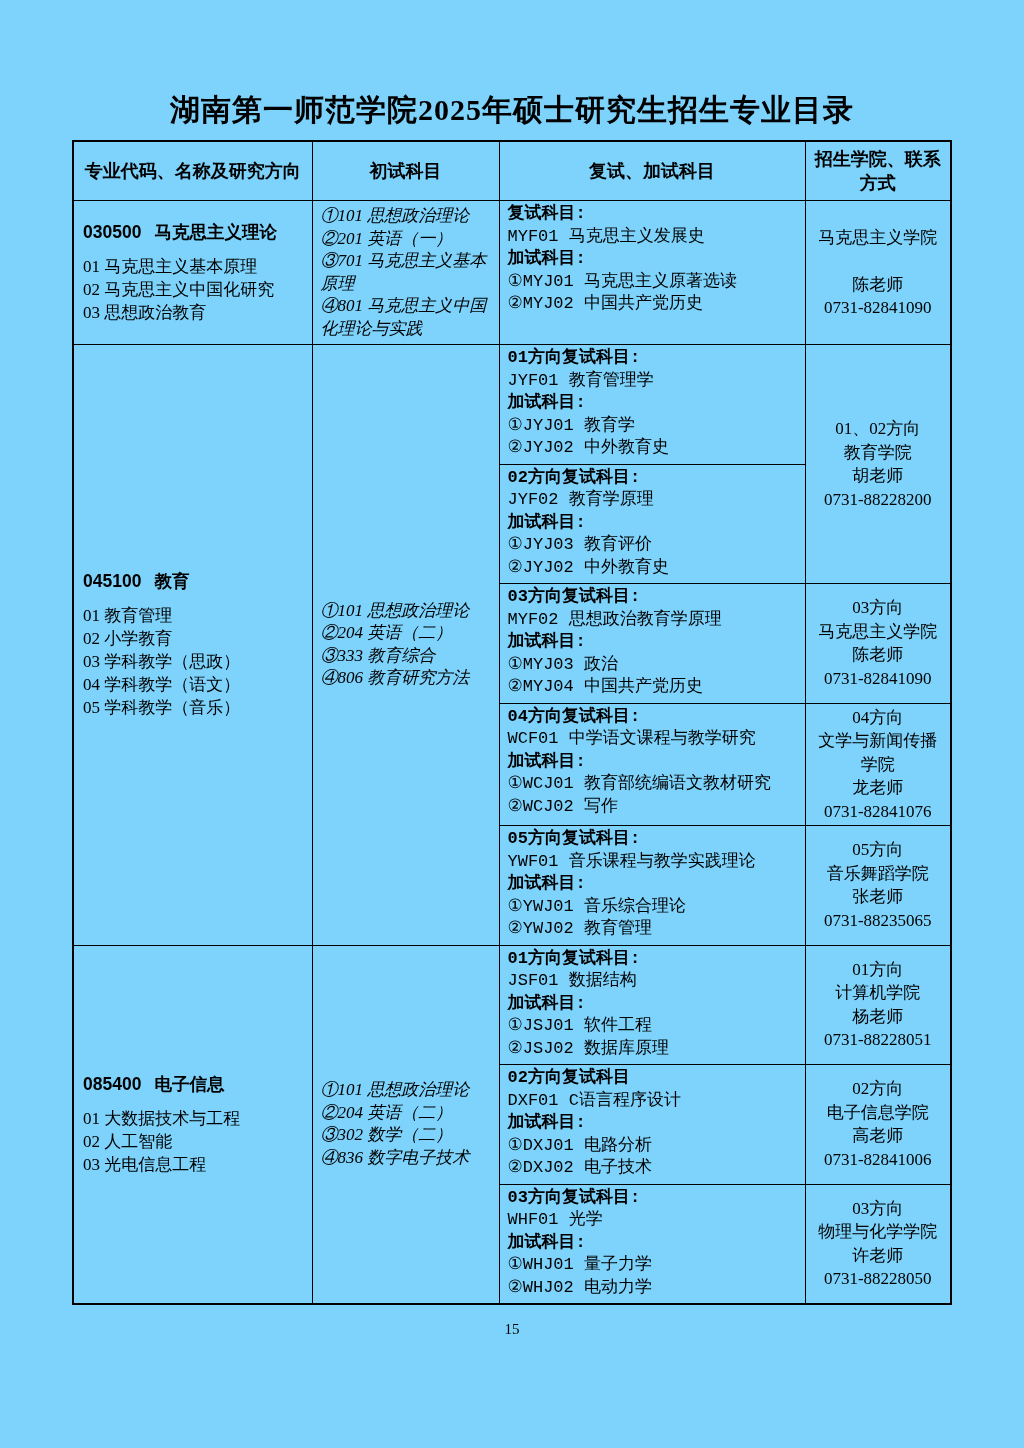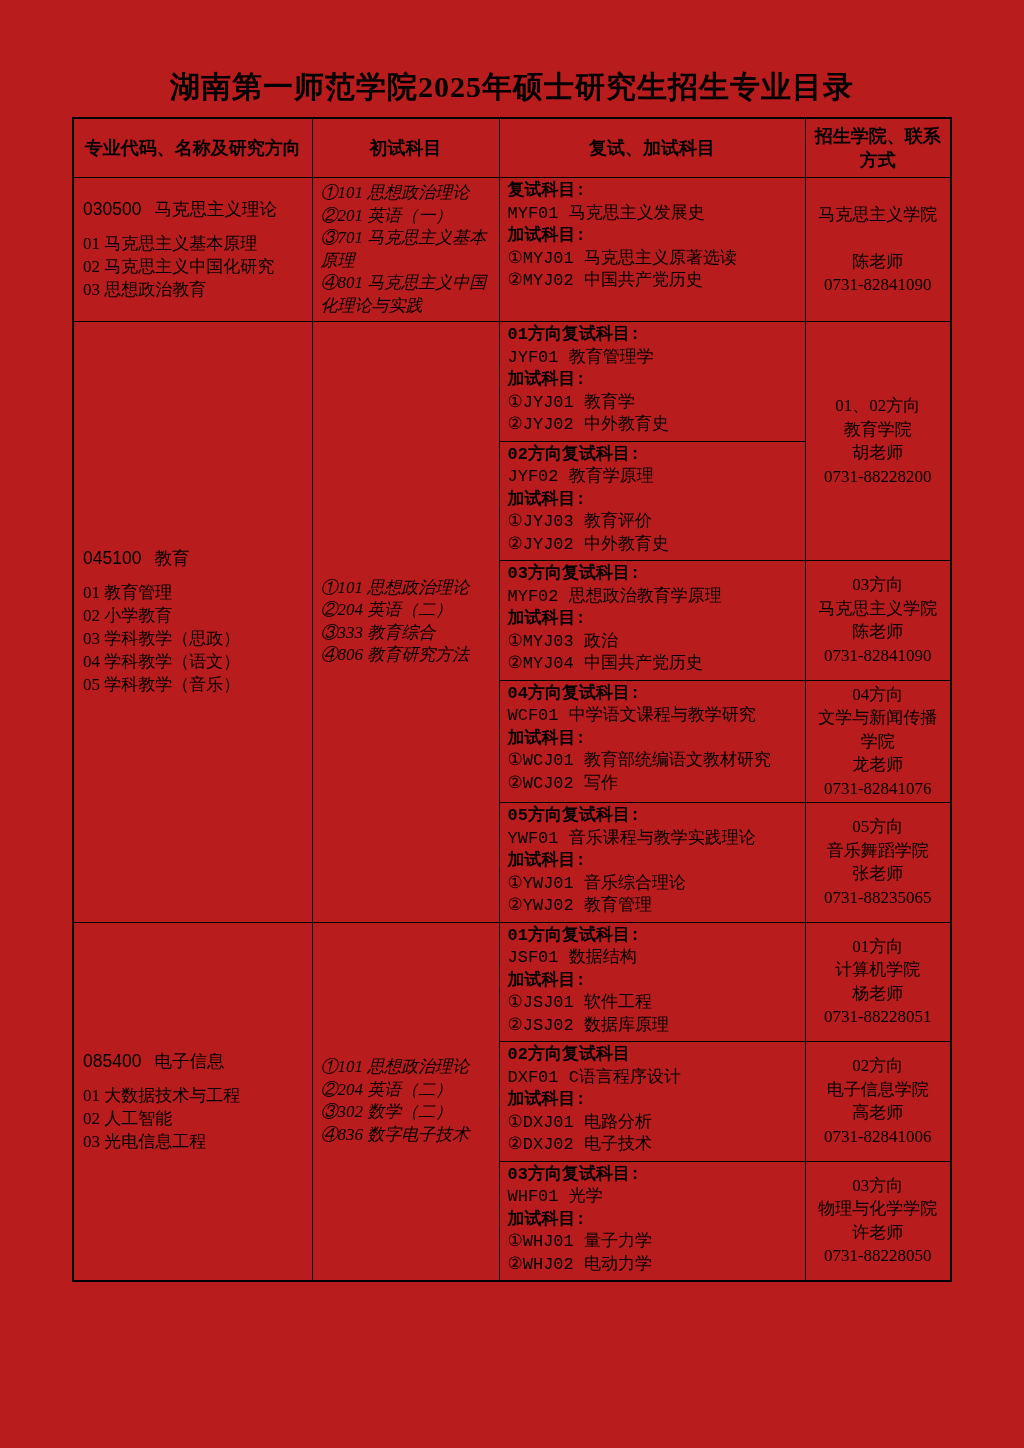--- a/index.html
+++ b/index.html
@@ -1,21 +1,21 @@
 <!DOCTYPE html>
 <html><head>
 <meta charset="utf-8">
 <style>
   html,body { margin:0; padding:0; background:#ffffff; }
   .page {
     position:relative;
     width:1024px; height:1448px;
-    background:#b91c1c; color:#000;
+    background:#7dd3fc; color:#000;
     box-sizing:border-box;
-    padding-top:68px;
+    padding-top:91px;
     overflow:hidden;
   }
   .title {
     margin:0 0 5px 0;
     text-align:center;
     font-family:"Liberation Serif","DejaVu Serif",serif;
     font-weight:bold;
     font-size:30px;
     line-height:37px;
     letter-spacing:1px;
@@ -41,21 +41,21 @@
     vertical-align:middle;
     padding:5px 2px;
   }
   td.program-cell {
     vertical-align:middle;
     text-align:left;
     padding:6px 6px 6px 9px;
   }
   .code-line {
     font-family:"Liberation Sans","DejaVu Sans",sans-serif;
-    font-weight:normal;
+    font-weight:bold;
     font-size:17.5px;
     line-height:23px;
     margin-bottom:11px;
   }
   .program-code { margin-right:13px; }
   .direction-item {
     font-family:"Liberation Serif","DejaVu Serif",serif;
     font-size:17px;
     line-height:23px;
   }
@@ -290,13 +290,14 @@
           </td>
           <td class="contact-cell" rowspan="1">
             <div class="contact-line">03方向</div>
             <div class="contact-line">物理与化学学院</div>
             <div class="contact-line">许老师</div>
             <div class="contact-line">0731-88228050</div>
           </td>
         </tr>
       </tbody>
   </table>
+  <div class="page-number">15</div>
 </div>
 
 </body></html>

